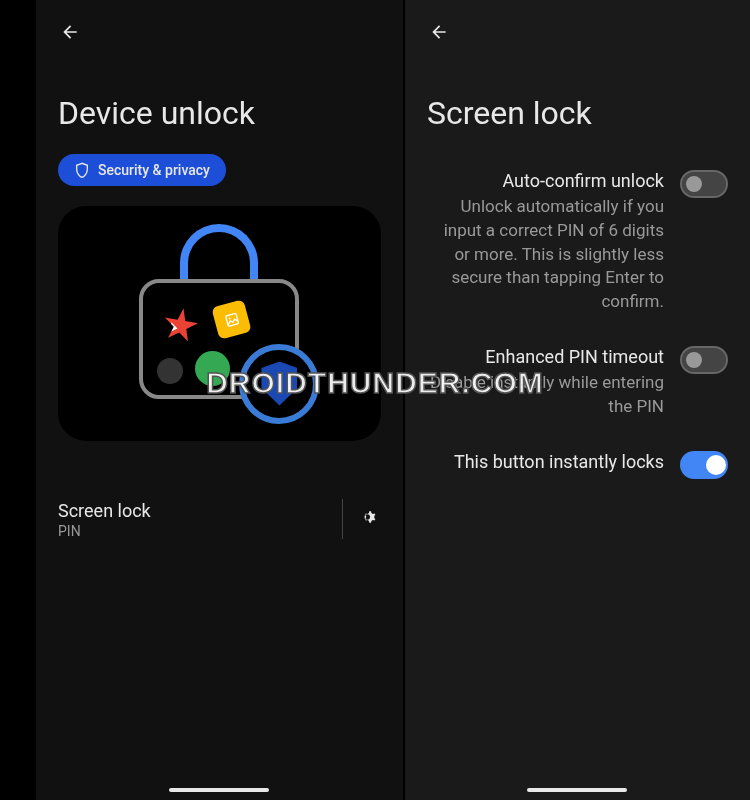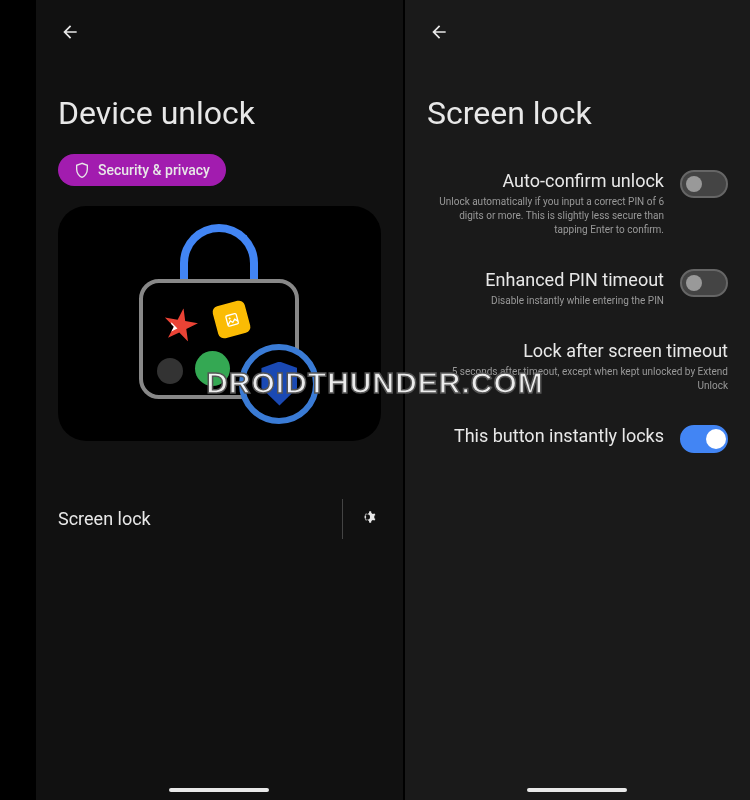--- a/index.html
+++ b/index.html
@@ -44,21 +44,21 @@
     .page-title {
       color: #e8e8e8;
       font-size: 32px;
       font-weight: 400;
       margin-bottom: 22px;
     }
     .chip {
       display: inline-flex;
       align-items: center;
       gap: 8px;
-      background: #a21caf;
+      background: #1d4ed8;
       border-radius: 20px;
       padding: 8px 16px;
       cursor: pointer;
       margin-bottom: 20px;
     }
     .chip-text {
       color: #e8e8e8;
       font-size: 14px;
       font-weight: 500;
     }
@@ -214,21 +214,21 @@
       flex: 1;
     }
     .toggle-title {
       color: #e8e8e8;
       font-size: 18px;
       font-weight: 400;
       margin-bottom: 4px;
     }
     .toggle-desc {
       color: #999;
-      font-size: 10px;
+      font-size: 17px;
       line-height: 1.4;
     }
     .toggle {
       width: 48px;
       height: 28px;
       background: #444;
       border-radius: 14px;
       position: relative;
       cursor: pointer;
       flex-shrink: 0;
@@ -317,20 +317,21 @@
       </div>
       <div class="shield-circle">
         <div class="shield-inner"></div>
       </div>
     </div>
   </div>
 
   <div class="setting-row">
     <div class="setting-text">
       <div class="setting-title">Screen lock</div>
+      <div class="setting-sub">PIN</div>
     </div>
     <div class="row-divider"></div>
     <div class="gear-btn">
       <svg width="22" height="22" viewBox="0 0 24 24">
         <path d="M19.4 13l.6-1-.6-1 1.5-1.2-1-1.7-1.9.5-1.5-1-0.3-2h-2l-.3 2-1.5 1-1.9-.5-1 1.7L11 11l-.6 1 .6 1-1.5 1.2 1 1.7 1.9-.5 1.5 1 .3 2h2l.3-2 1.5-1 1.9.5 1-1.7L19.4 13zM12 15a3 3 0 110-6 3 3 0 010 6z" transform="translate(-3 0)" fill="#e8e8e8"></path>
       </svg>
     </div>
   </div>
 
 
@@ -359,26 +360,20 @@
     <div class="setting-toggle-row">
       <div class="toggle-text">
         <div class="toggle-title">Enhanced PIN timeout</div>
         <div class="toggle-desc">Disable instantly while entering the PIN</div>
       </div>
       <div class="toggle">
         <div class="toggle-knob"></div>
       </div>
     </div>
 
-    <div class="setting-toggle-row">
-      <div class="toggle-text">
-        <div class="toggle-title">Lock after screen timeout</div>
-        <div class="toggle-desc">5 seconds after timeout, except when kept unlocked by Extend Unlock</div>
-      </div>
-    </div>
 
     <div class="setting-toggle-row">
       <div class="toggle-text">
         <div class="toggle-title">This button instantly locks</div>
       </div>
       <div class="toggle on">
         <div class="toggle-knob"></div>
       </div>
     </div>
   </div>

